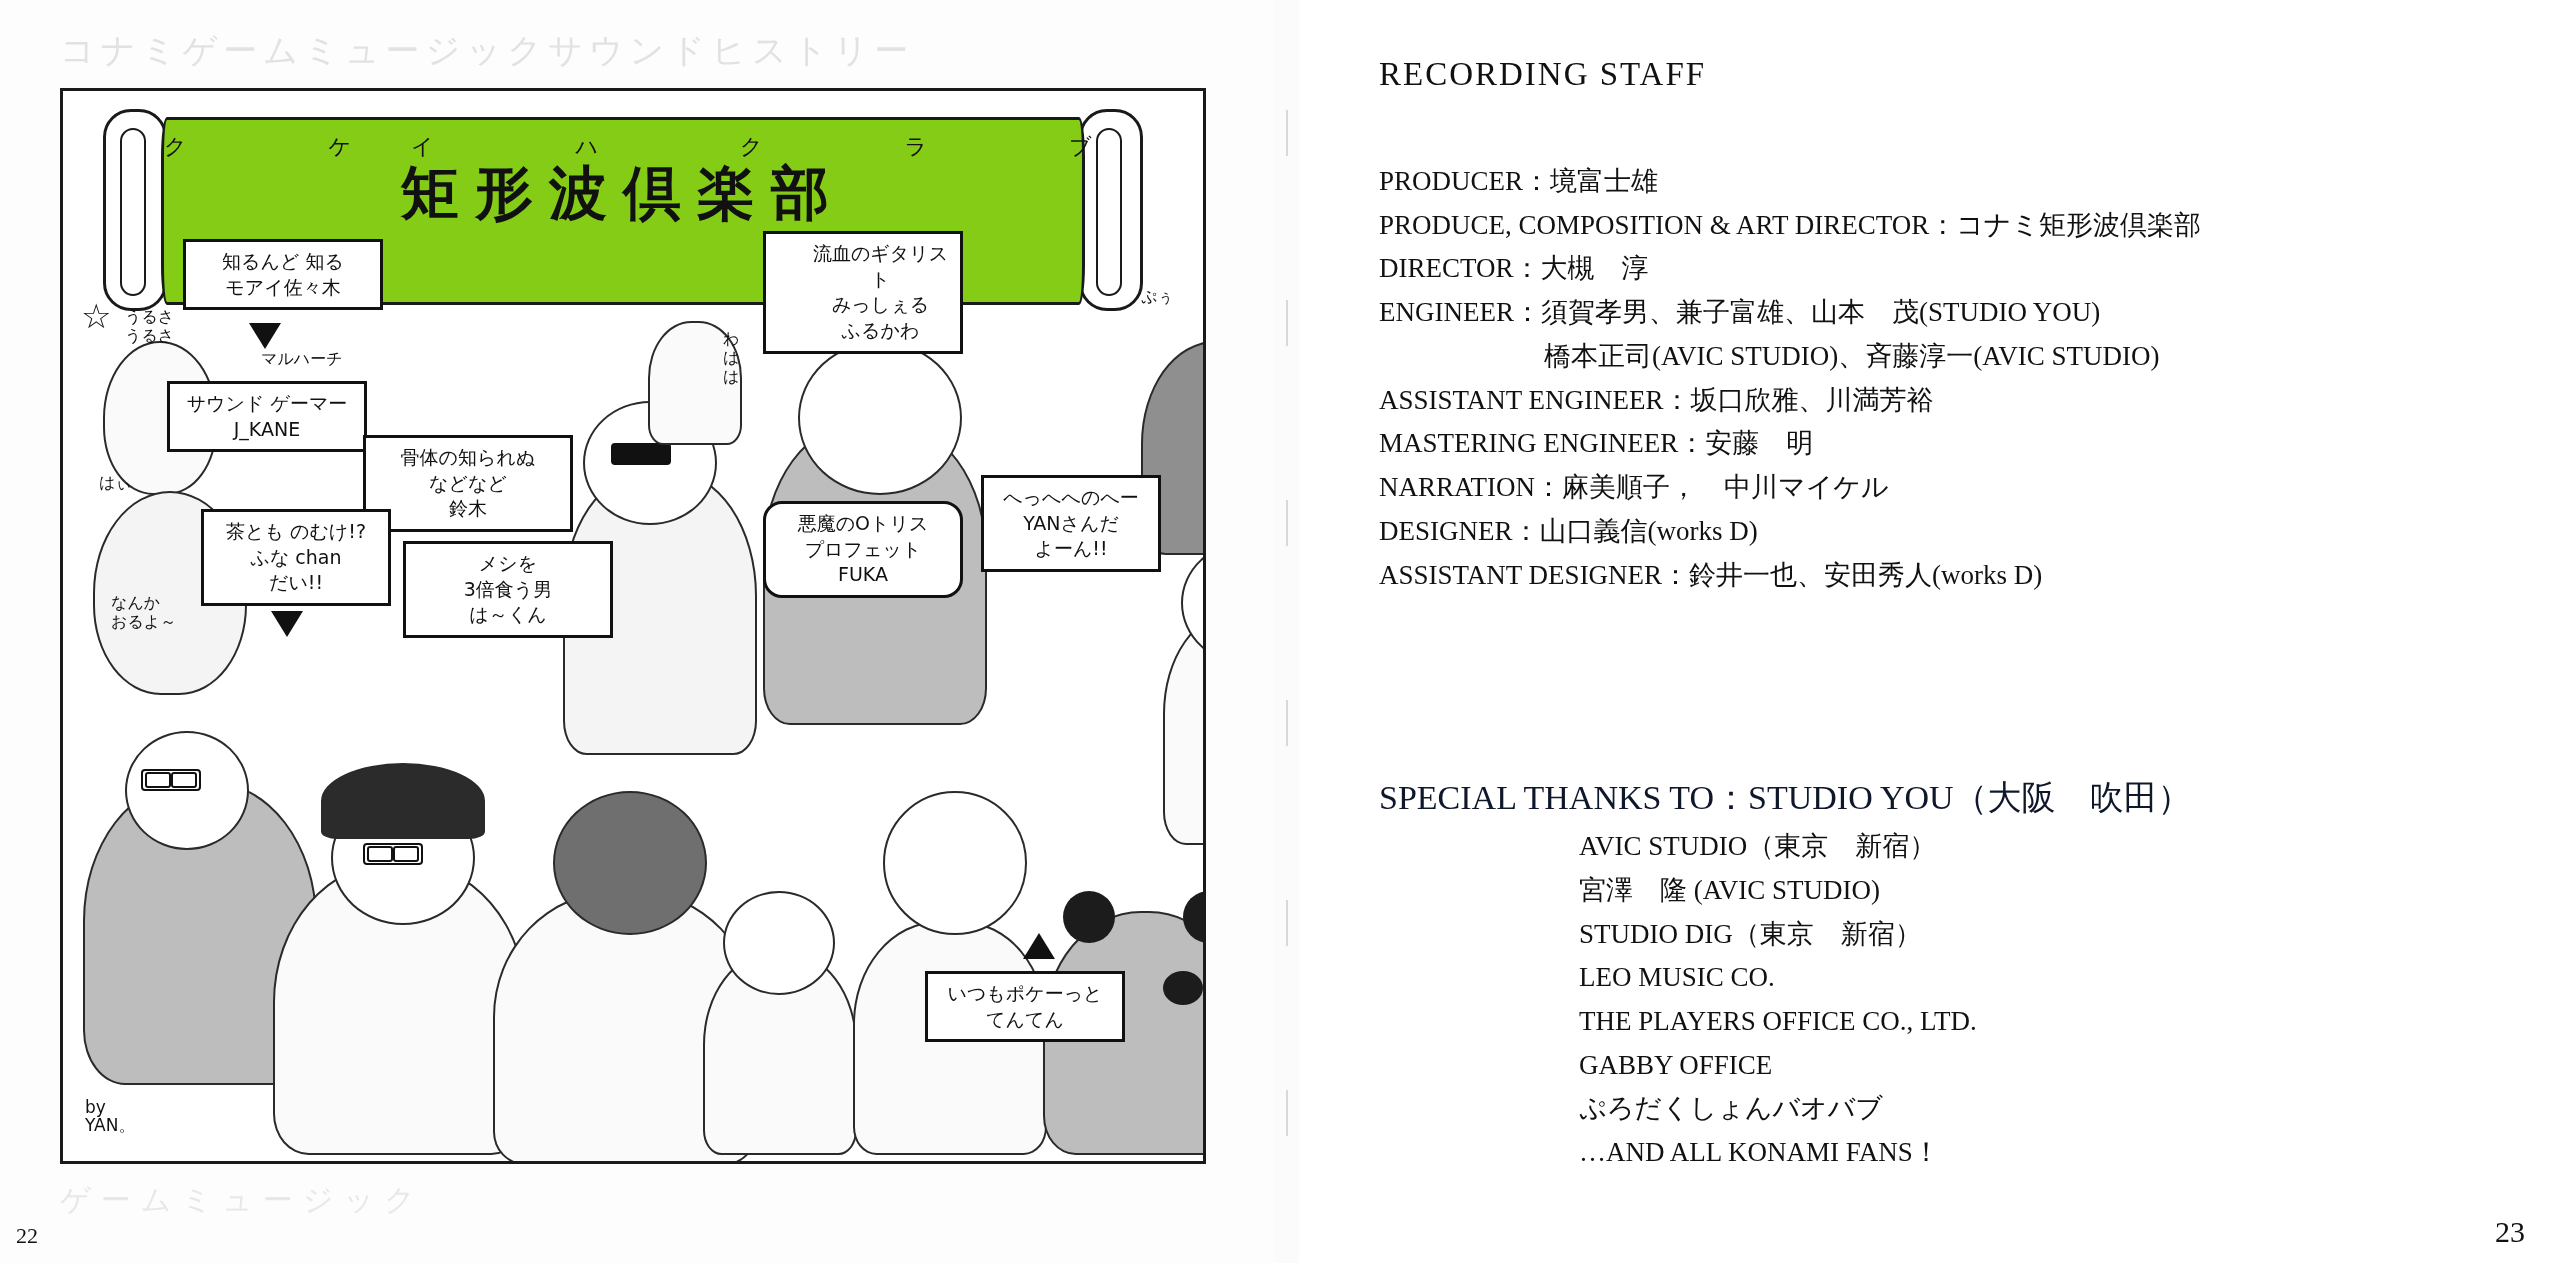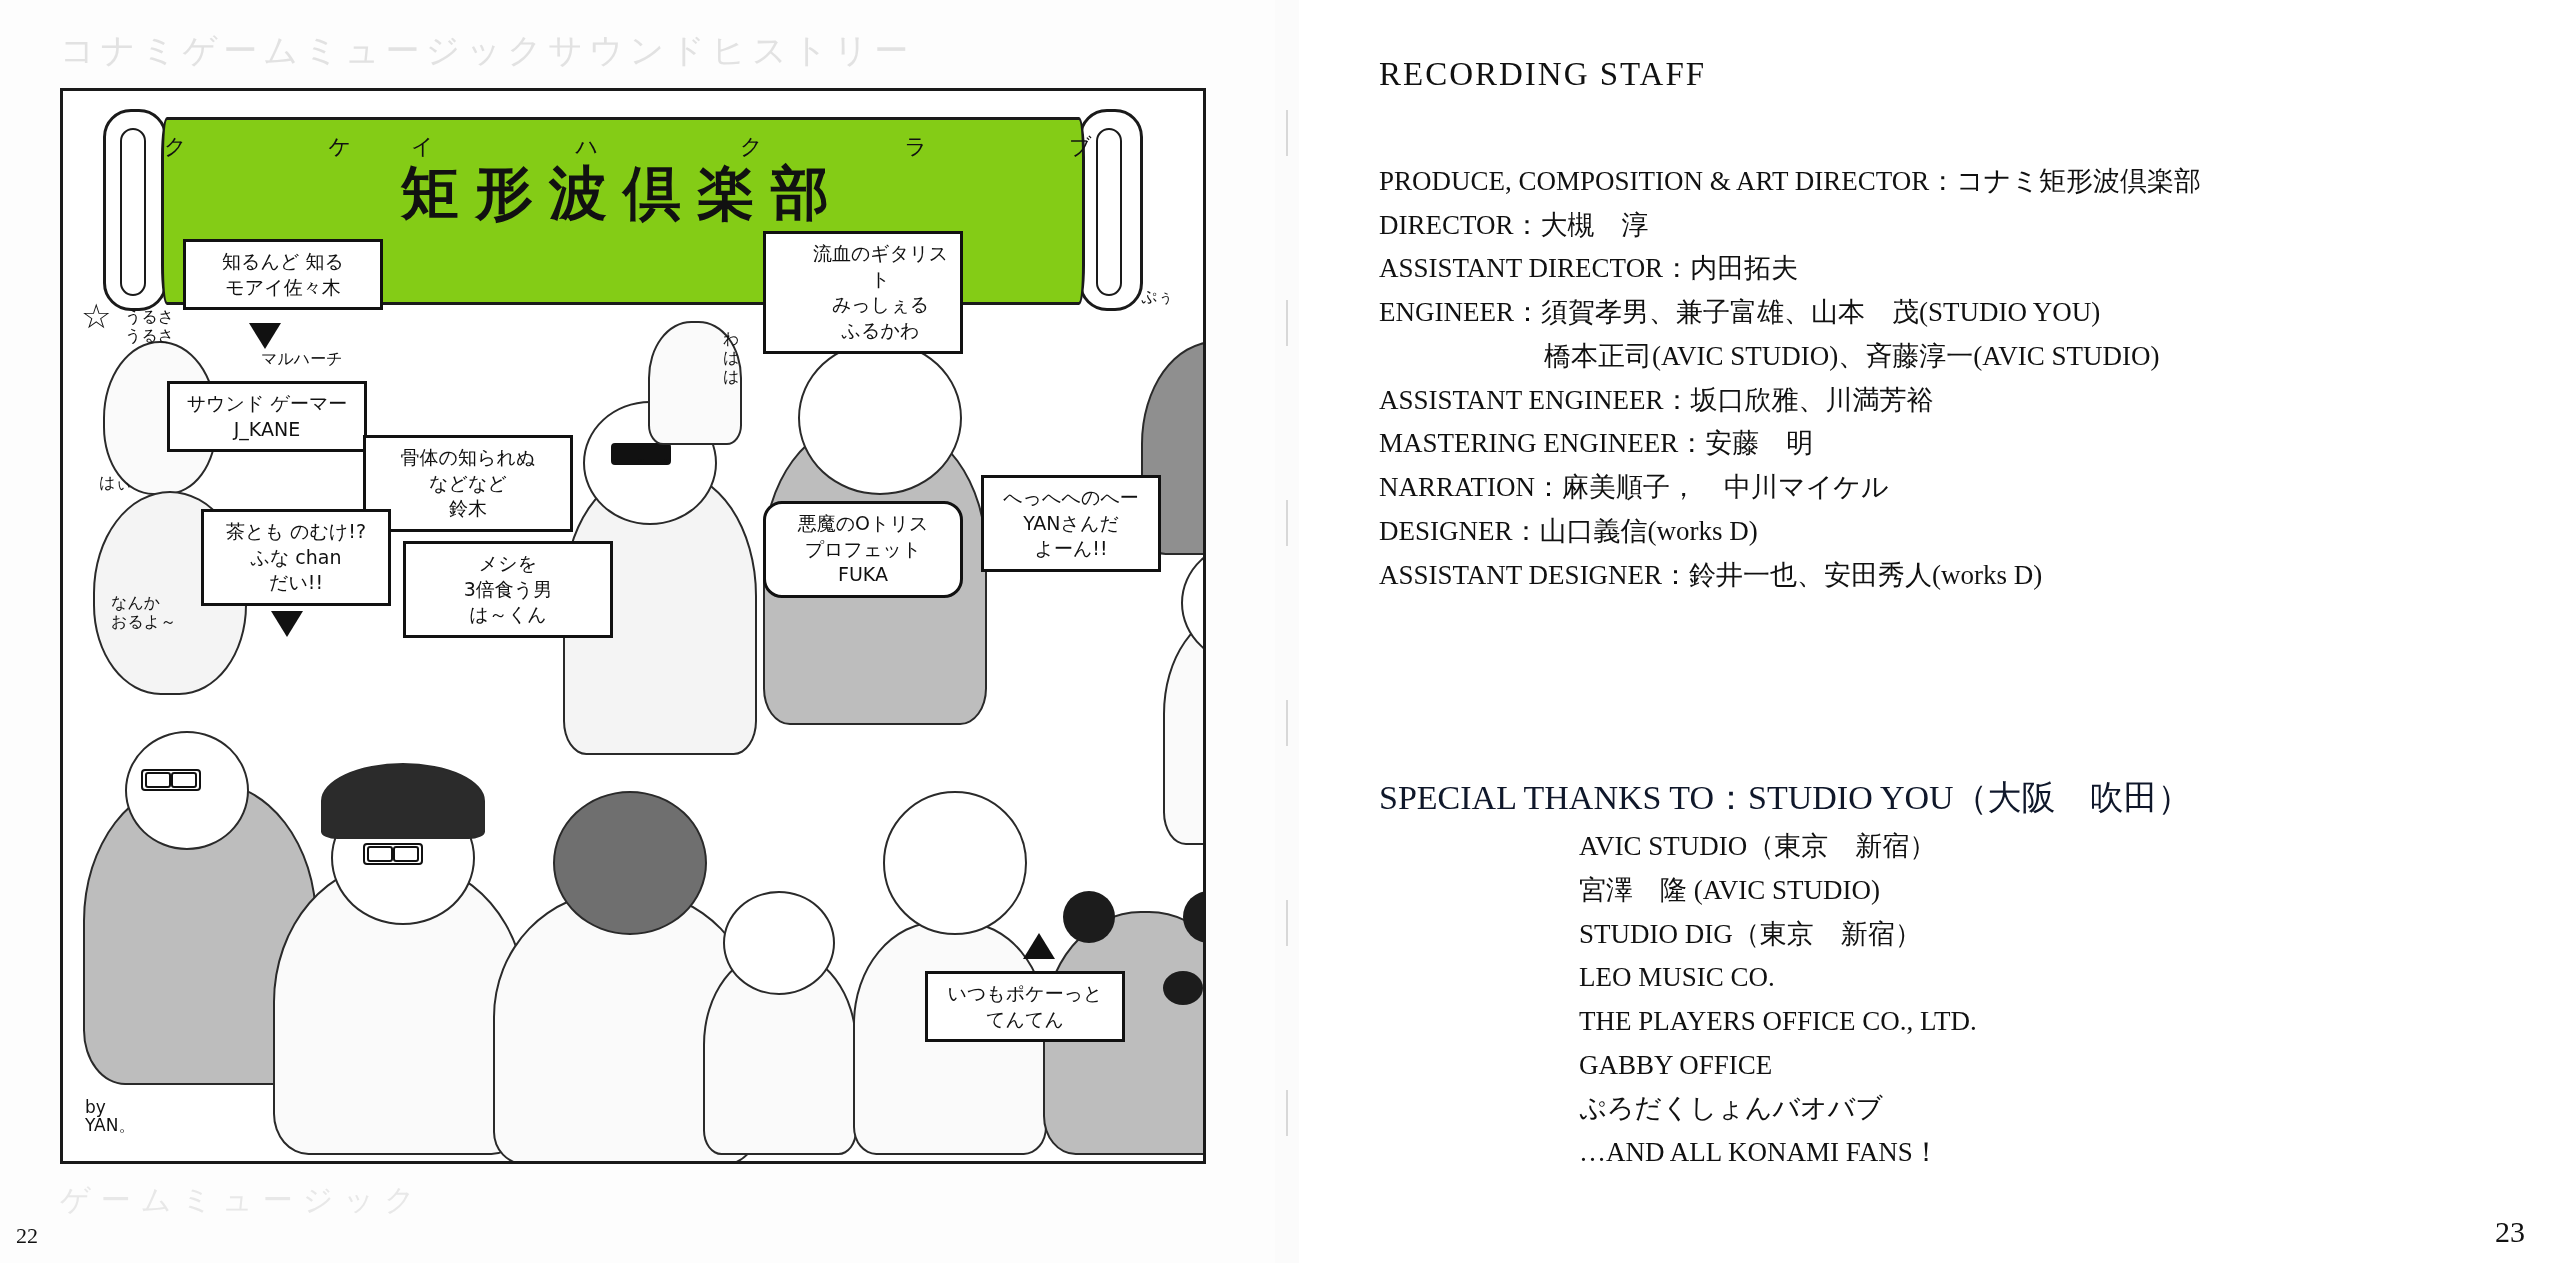--- a/index.html
+++ b/index.html
@@ -417,23 +417,23 @@
     <div class="stitch" style="top:500px; height:46px;"></div>
     <div class="stitch" style="top:700px; height:46px;"></div>
     <div class="stitch" style="top:900px; height:46px;"></div>
     <div class="stitch" style="top:1090px; height:46px;"></div>
   </div>
 
   <div class="right-page">
     <div class="staff-title">RECORDING STAFF</div>
 
     <div class="credits">
+      <div class="credit-line">PRODUCER：境富士雄</div>
       <div class="credit-line">PRODUCE, COMPOSITION &amp; ART DIRECTOR：コナミ矩形波倶楽部</div>
       <div class="credit-line">DIRECTOR：大槻　淳</div>
-      <div class="credit-line">ASSISTANT DIRECTOR：内田拓夫</div>
       <div class="credit-line">ENGINEER：須賀孝男、兼子富雄、山本　茂(STUDIO YOU)</div>
       <div class="credit-line indent">橋本正司(AVIC STUDIO)、斉藤淳一(AVIC STUDIO)</div>
       <div class="credit-line">ASSISTANT ENGINEER：坂口欣雅、川満芳裕</div>
       <div class="credit-line">MASTERING ENGINEER：安藤　明</div>
       <div class="credit-line">NARRATION：麻美順子，　中川マイケル</div>
       <div class="credit-line">DESIGNER：山口義信(works D)</div>
       <div class="credit-line">ASSISTANT DESIGNER：鈴井一也、安田秀人(works D)</div>
     </div>
 
     <div class="thanks-block">

